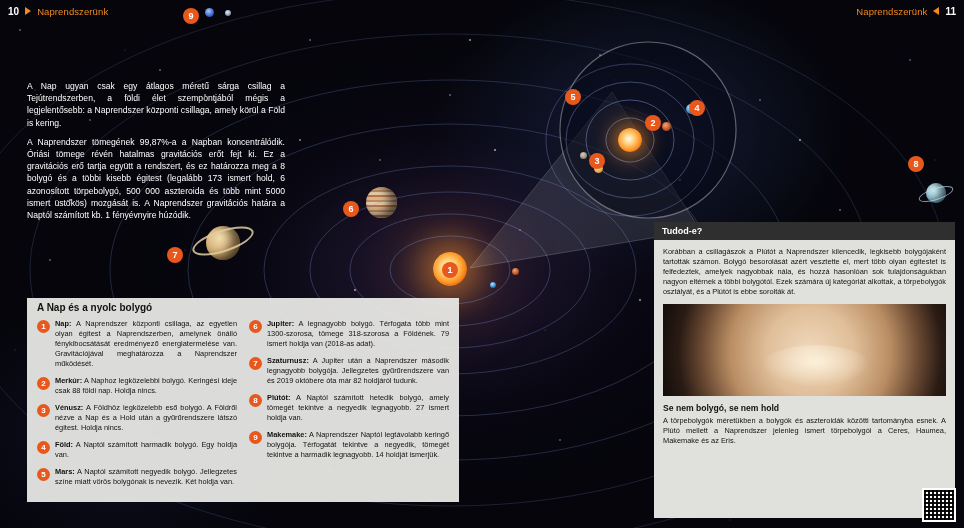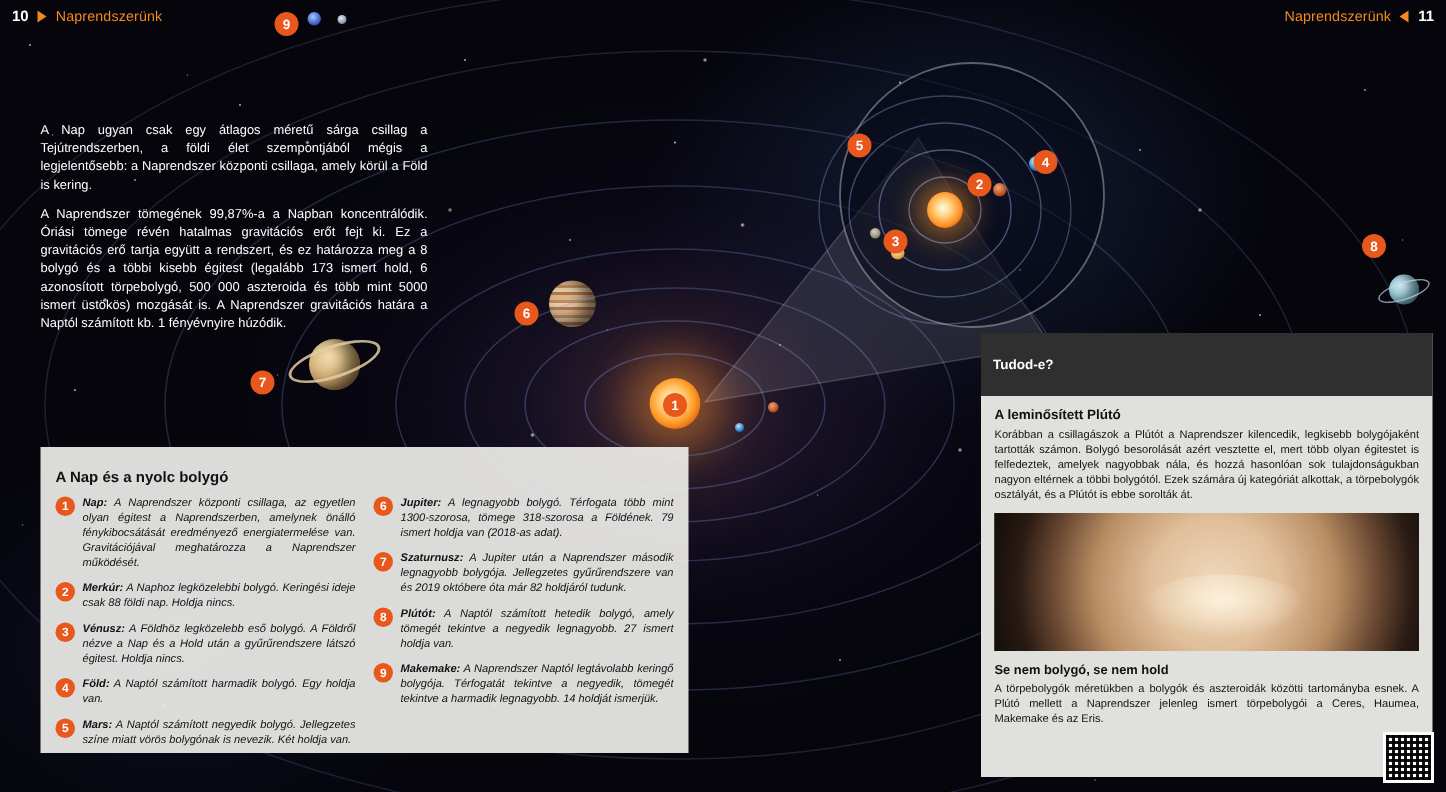--- a/index.html
+++ b/index.html
@@ -128,45 +128,45 @@
     font-size: 9px; font-weight: bold;
     display: flex; align-items: center; justify-content: center;
     z-index: 6;
   }
 
   
   .panel-left {
     position: absolute; left: 27px; top: 298px;
     width: 432px; height: 204px;
     background: rgba(236,236,232,0.93);
-    padding: 15px 10px 6px 10px;
+    padding: 4px 10px 6px 10px;
     z-index: 7;
   }
   .panel-left h3 { font-size: 10px; color: #111; margin-bottom: 6px; }
   .cols { display: flex; gap: 12px; }
   .col { width: 202px; }
   .entry { display: flex; gap: 5px; margin-bottom: 7px; }
   .entry .num {
     flex: 0 0 auto; width: 13px; height: 13px; border-radius: 50%;
     background: #e8581c; color: #fff; font-size: 8px; font-weight: bold;
     display: flex; align-items: center; justify-content: center; margin-top: 1px;
   }
-  .entry .txt { font-size: 7.4px; line-height: 1.35; color: #111; text-align: justify; font-style: italic; }
+  .entry .txt { font-size: 7.4px; line-height: 1.35; color: #111; text-align: justify; }
   .entry .txt b { font-weight: bold; }
 
   
   .panel-right {
     position: absolute; right: 9px; top: 222px;
     width: 301px; height: 296px;
     background: rgba(236,236,232,0.95);
     z-index: 7;
   }
   .pr-head {
     background: #2f2f2f; color: #fff; font-size: 9px; font-weight: bold;
-    padding: 16px 8px;
+    padding: 4px 8px;
   }
   .pr-body { padding: 7px 9px 0 9px; }
   .pr-body h4 { font-size: 9px; color: #111; margin-bottom: 4px; }
   .pr-body p { font-size: 7.4px; line-height: 1.35; color: #111; text-align: justify; }
   .pluto-img {
     margin: 7px 0 7px 0; width: 283px; height: 92px;
     background:
       radial-gradient(circle at 52% 52%, #f0d9bd 0%, #e0bf9a 28%, #b98d63 52%, #6b4a33 70%, #2a1b14 85%, #120c08 100%),
       #000;
     position: relative; overflow: hidden;
@@ -366,21 +366,20 @@
           </div>
         </div>
 
       </div>
     </div>
   </div>
 
   <div class="panel-right">
     <div class="pr-head">Tudod-e?</div>
     <div class="pr-body">
-      <h4>A leminősített Plútó</h4>
       <p>Korábban a csillagászok a Plútót a Naprendszer kilencedik, legkisebb bolygójaként tartották számon. Bolygó besorolását azért vesztette el, mert több olyan égitestet is felfedeztek, amelyek nagyobbak nála, és hozzá hasonlóan sok tulajdonságukban nagyon eltérnek a többi bolygótól. Ezek számára új kategóriát alkottak, a törpebolygók osztályát, és a Plútót is ebbe sorolták át.</p>
       <div class="pluto-img"></div>
       <div class="pr-sub">Se nem bolygó, se nem hold</div>
       <p>A törpebolygók méretükben a bolygók és aszteroidák közötti tartományba esnek. A Plútó mellett a Naprendszer jelenleg ismert törpebolygói a Ceres, Haumea, Makemake és az Eris.</p>
     </div>
   </div>
 
   <div class="qr"></div>
 
 </div>

